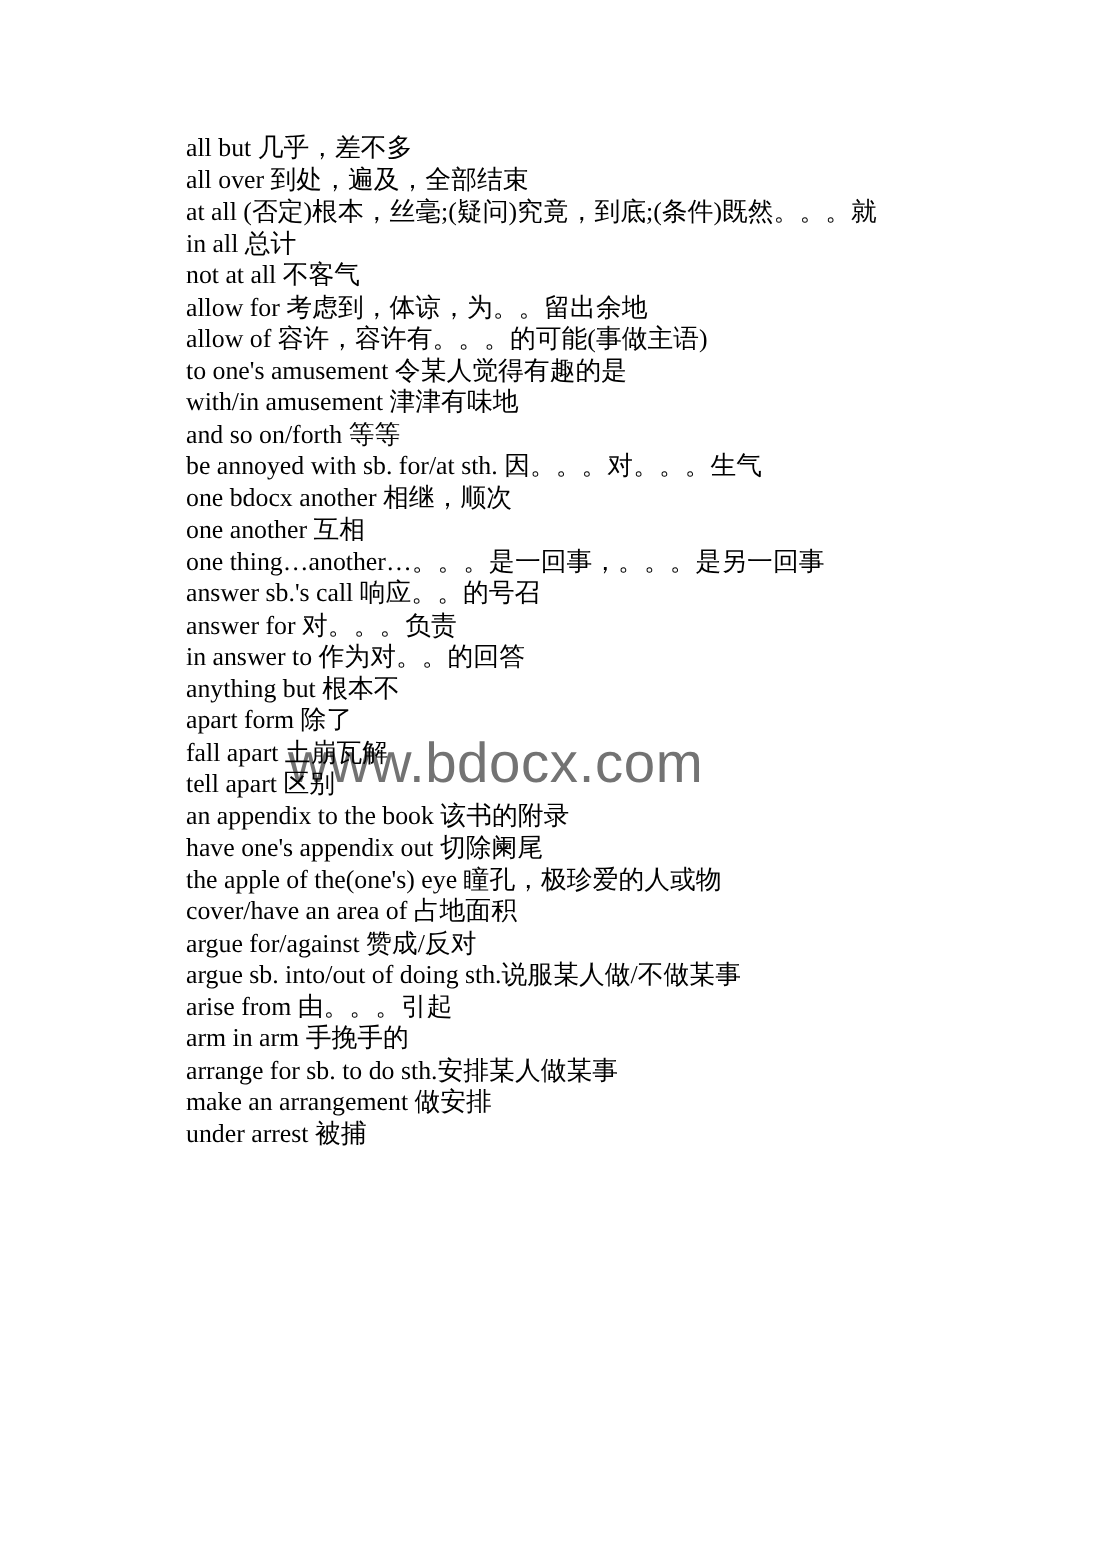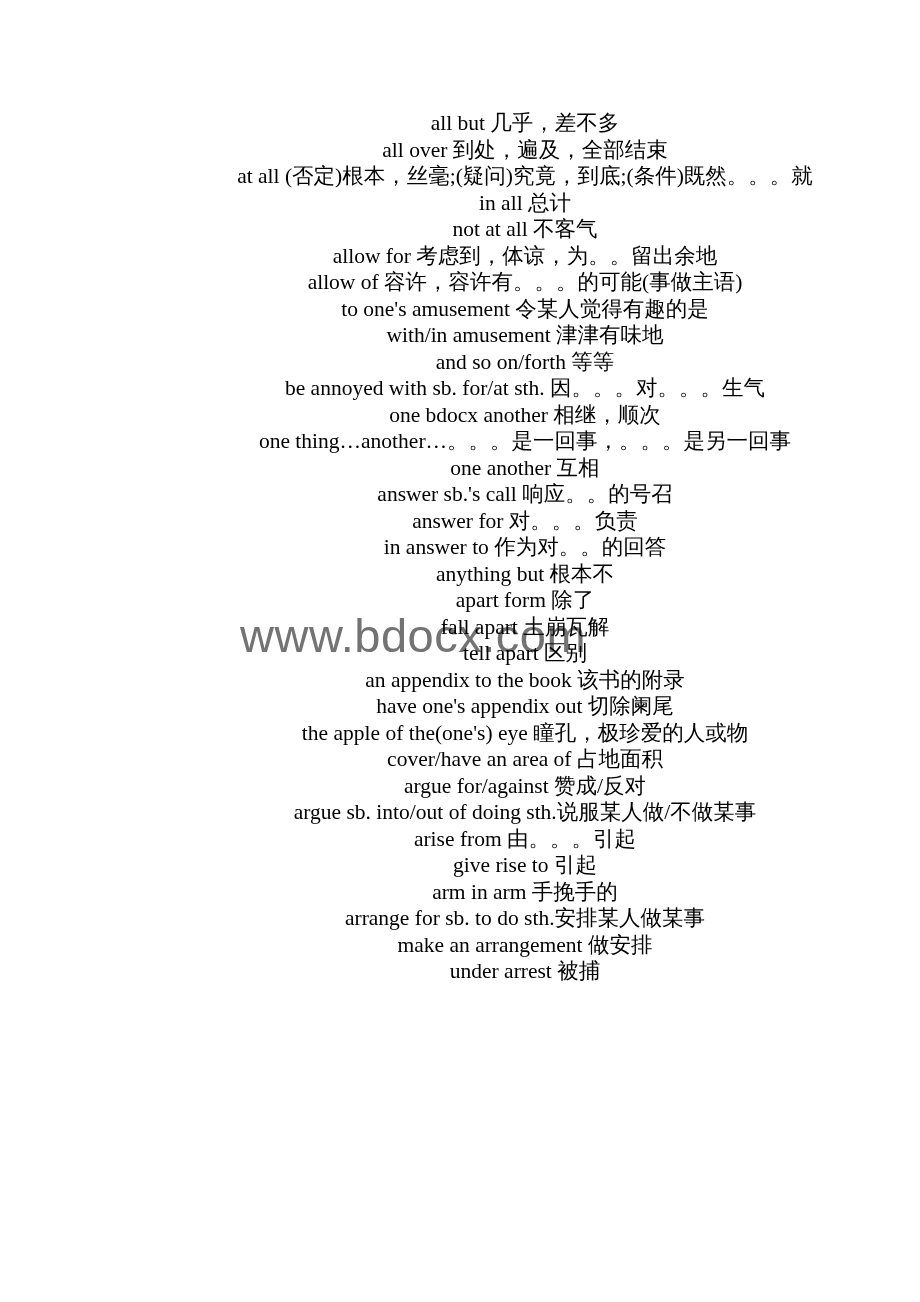--- a/index.html
+++ b/index.html
@@ -58,21 +58,20 @@
     white-space: pre-wrap;
     word-break: break-word;
     margin: 0;
     padding: 0;
     text-indent: 0;
   }
 
   
   .entry.wraps {
     line-height: 26.5px;
-    text-align: center;
   }
 </style>
 </head>
 <body>
 
 <div class="page">
 
   <div class="watermark">www.bdocx.com</div>
 
   <div class="content">
@@ -81,36 +80,35 @@
     <div class="entry wraps">at all (否定)根本，丝毫;(疑问)究竟，到底;(条件)既然。。。就</div>
     <div class="entry wraps">in all 总计</div>
     <div class="entry wraps">not at all 不客气</div>
     <div class="entry wraps">allow for 考虑到，体谅，为。。留出余地</div>
     <div class="entry wraps">allow of 容许，容许有。。。的可能(事做主语)</div>
     <div class="entry wraps">to one's amusement 令某人觉得有趣的是</div>
     <div class="entry wraps">with/in amusement 津津有味地</div>
     <div class="entry wraps">and so on/forth 等等</div>
     <div class="entry wraps">be annoyed with sb. for/at sth. 因。。。对。。。生气</div>
     <div class="entry wraps">one bdocx another 相继，顺次</div>
+    <div class="entry wraps">one another 互相</div>
     <div class="entry wraps">one thing…another…。。。是一回事，。。。是另一回事</div>
-    <div class="entry wraps">one another 互相</div>
     <div class="entry wraps">answer sb.'s call 响应。。的号召</div>
     <div class="entry wraps">answer for 对。。。负责</div>
     <div class="entry wraps">in answer to 作为对。。的回答</div>
     <div class="entry wraps">anything but 根本不</div>
     <div class="entry wraps">apart form 除了</div>
     <div class="entry wraps">fall apart 土崩瓦解</div>
     <div class="entry wraps">tell apart 区别</div>
     <div class="entry wraps">an appendix to the book 该书的附录</div>
     <div class="entry wraps">have one's appendix out 切除阑尾</div>
     <div class="entry wraps">the apple of the(one's) eye 瞳孔，极珍爱的人或物</div>
     <div class="entry wraps">cover/have an area of 占地面积</div>
     <div class="entry wraps">argue for/against 赞成/反对</div>
     <div class="entry wraps">argue sb. into/out of doing sth.说服某人做/不做某事</div>
     <div class="entry wraps">arise from 由。。。引起</div>
-    <div class="entry wraps">give rise to 引起</div>
     <div class="entry wraps">arm in arm 手挽手的</div>
     <div class="entry wraps">arrange for sb. to do sth.安排某人做某事</div>
     <div class="entry wraps">make an arrangement 做安排</div>
     <div class="entry wraps">under arrest 被捕</div>
   </div>
 
 </div>
 
 </body></html>

